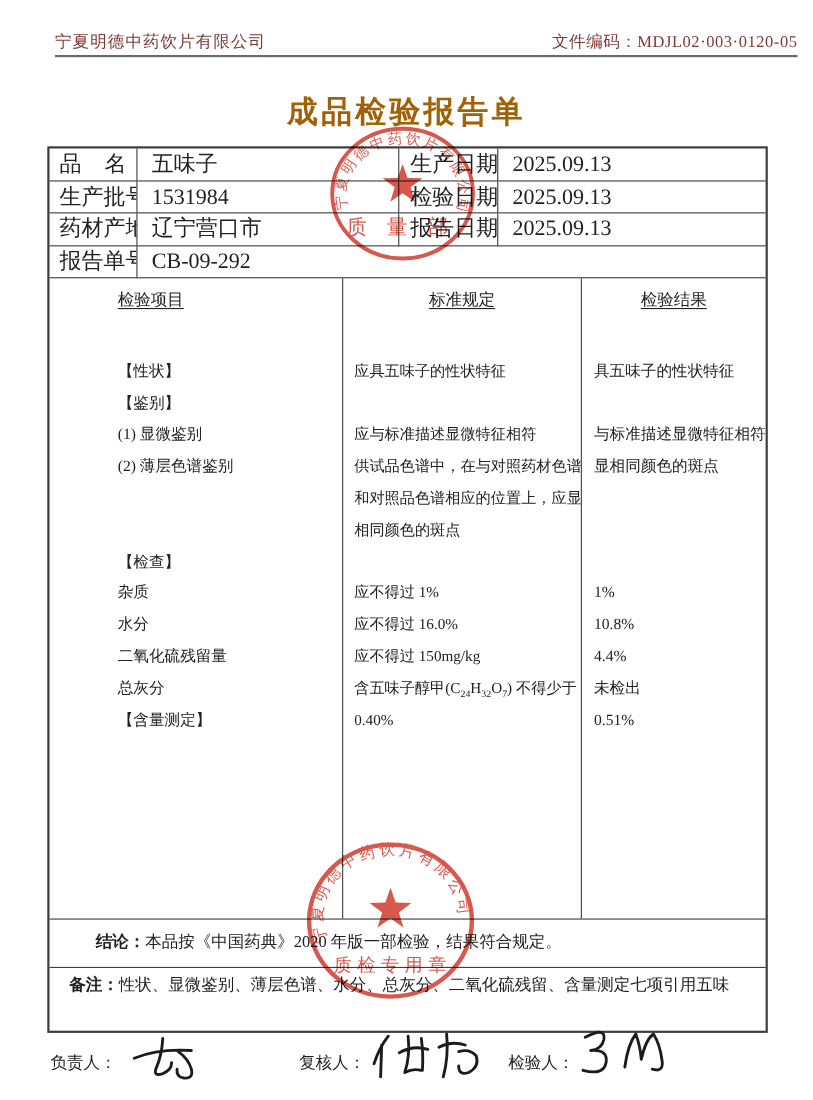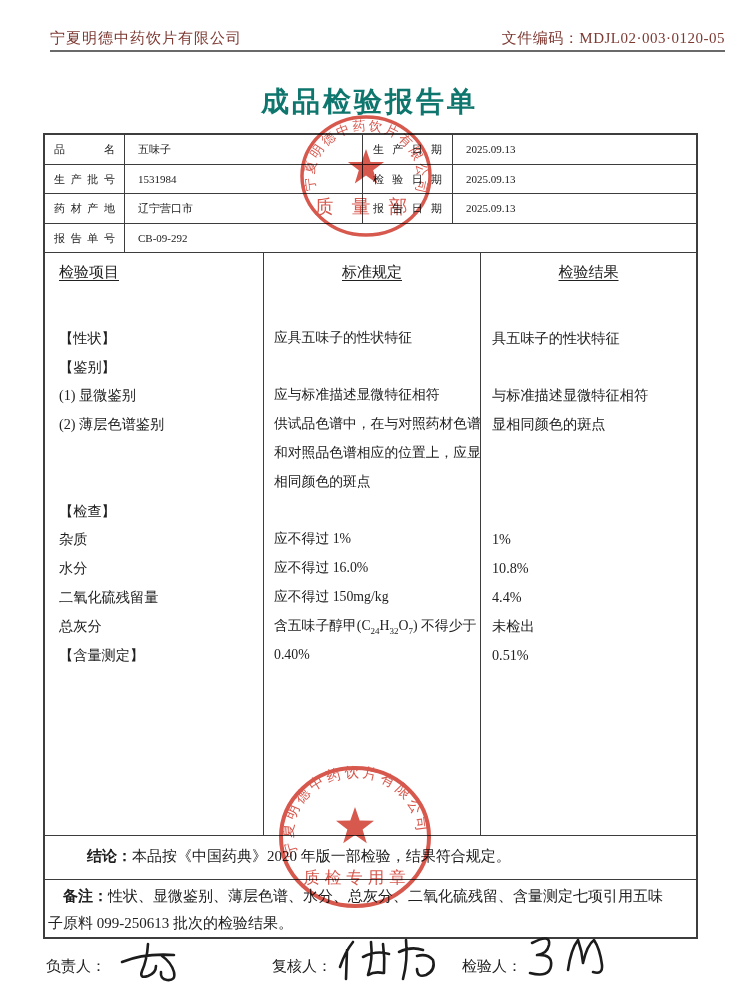--- a/index.html
+++ b/index.html
@@ -14,36 +14,36 @@
   .page{position:relative;width:739px;height:1000px;background:#fff;}
 
   
   .doc-header-company{position:absolute;left:50px;top:29px;font-size:15px;color:var(--header-red);letter-spacing:1px;}
   .doc-header-code{position:absolute;right:14px;top:29px;font-size:15px;color:var(--header-red);letter-spacing:.5px;}
   .header-rule{position:absolute;left:50px;right:14px;top:50px;height:2px;background:#6a6a6a;}
 
   
   .doc-title{position:absolute;left:0;right:0;top:83px;text-align:center;
     font-family:"Liberation Sans","DejaVu Sans",sans-serif;
-    font-size:28px;font-weight:700;letter-spacing:3px;color:#0f766e;}
+    font-size:28px;font-weight:700;letter-spacing:3px;color:#a16207;}
 
   
   .main-table{position:absolute;left:43px;top:133px;width:655px;border:2px solid var(--line);background:transparent;}
 
   
-  .info-grid{display:grid;grid-template-columns:80px 238px 90px 1fr;grid-auto-rows:29.5px;font-size:11px;}
+  .info-grid{display:grid;grid-template-columns:80px 238px 90px 1fr;grid-auto-rows:29.5px;font-size:20px;}
   .info-grid .cell{border-bottom:1px solid var(--line);line-height:28.5px;white-space:nowrap;overflow:hidden;}
   .cell.lbl{border-right:1px solid var(--line);padding:0 9px;text-align:justify;text-align-last:justify;}
   .cell.val{border-right:1px solid var(--line);padding-left:13px;}
   .cell.lbl2{border-right:1px solid var(--line);padding:0 10px;text-align:justify;text-align-last:justify;font-family:Liberation Serif, serif;}
   .cell.val2{padding-left:13px;}
   .cell.val-span{grid-column:2/5;border-right:none;padding-left:13px;}
 
   
-  .spec-grid{display:grid;grid-template-columns:219px 217px 1fr;height:582px;font-size:13.8px;}
+  .spec-grid{display:grid;grid-template-columns:219px 217px 1fr;height:582px;font-size:13.8px;margin-left:48px;}
   .spec-col{overflow:hidden;}
   .spec-col.c1,.spec-col.c2{border-right:1px solid var(--line);}
   .spec-head{height:42px;padding-top:10px;font-size:15px;}
   .spec-head .ht{text-decoration:underline;text-underline-offset:3px;}
   .c1 .spec-head{padding-left:14px;}
   .c2 .spec-head,.c3 .spec-head{text-align:center;}
   .line{height:28.8px;line-height:28.8px;white-space:nowrap;overflow:visible;}
   .c1 .line{padding-left:14px;font-size:14.2px;}
   .c2 .line{padding-left:10px;}
   .c3 .line{padding-left:11px;font-size:14.2px;}
@@ -167,21 +167,20 @@
           </div>
       </div>
     </div>
 
     <div class="conclusion-row">
       <span class="bold-label">结论：</span><span>本品按《中国药典》2020 年版一部检验，结果符合规定。</span>
     </div>
 
     <div class="remark-row">
       <div class="r1"><span class="bold-label">备注：</span><span>性状、显微鉴别、薄层色谱、水分、总灰分、二氧化硫残留、含量测定七项引用五味</span></div>
-      <div class="r2">子原料 099-250613 批次的检验结果。</div>
     </div>
   </div>
 
   <div class="footer-label fl-resp">负责人：</div>
   <div class="footer-label fl-rev">复核人：</div>
   <div class="footer-label fl-insp">检验人：</div>
 
   <svg class="sig sig-resp" width="85" height="52" viewBox="0 0 85 52">
     <path d="M6 24 Q28 15 58 17 M32 6 Q31 22 26 33 Q23 41 32 38 Q40 35 40 28 M46 18 Q55 24 58 34 Q60 43 51 42 Q44 41 45 34"></path>
   </svg>

